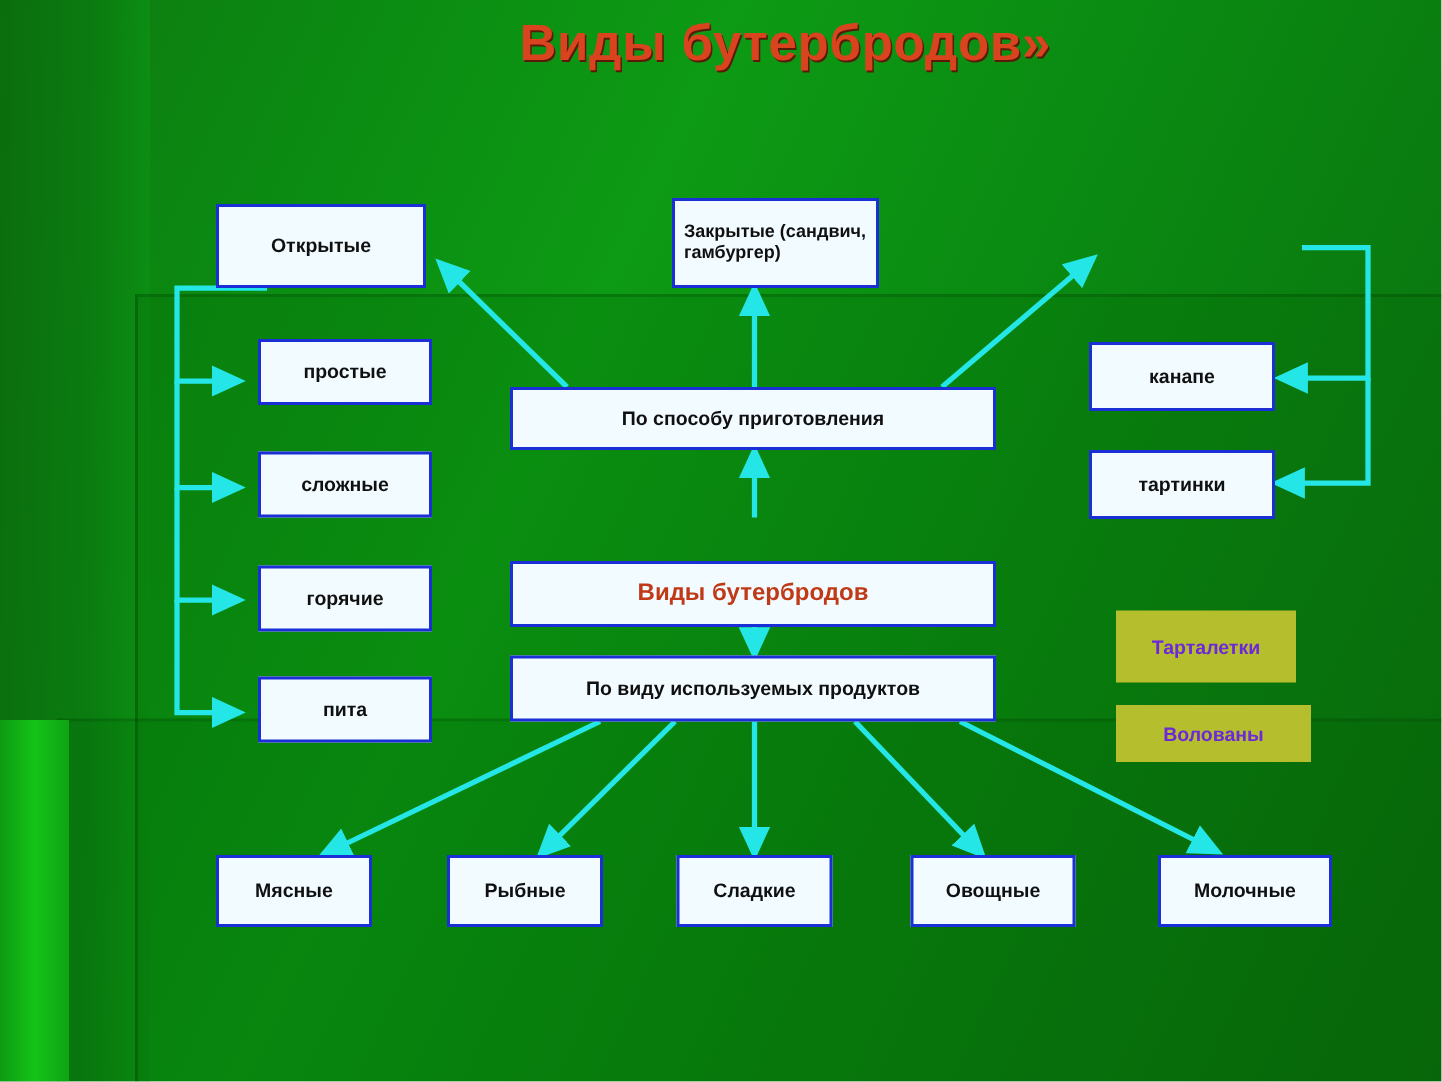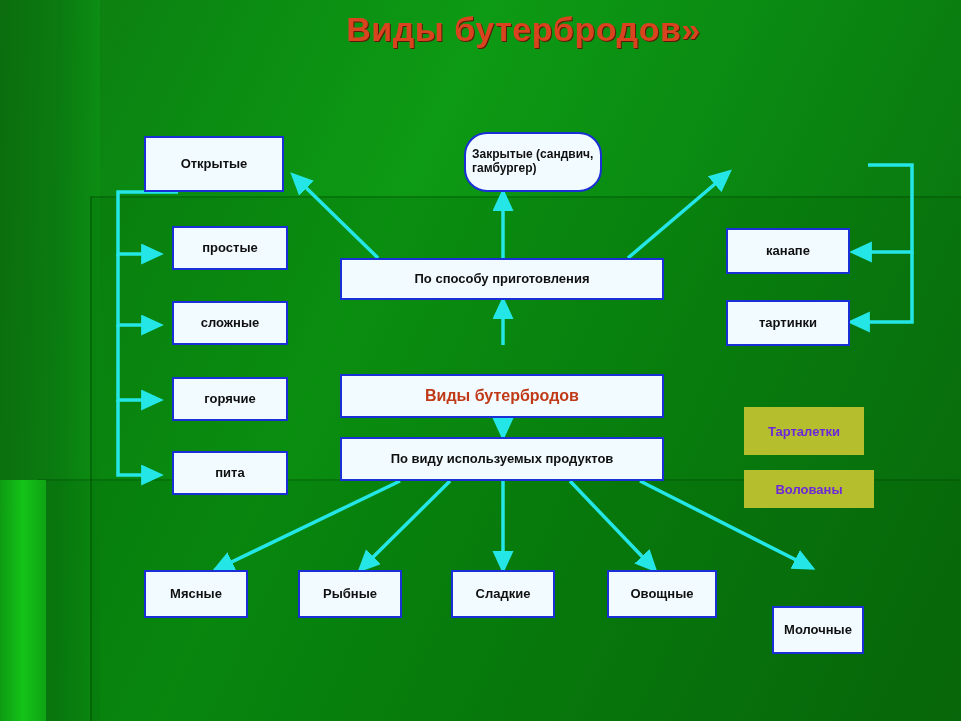--- a/index.html
+++ b/index.html
@@ -162,21 +162,21 @@
       <path d="M503,481 L503,570"></path>
       <path d="M570,481 L655,570"></path>
       <path d="M640,481 L812,568"></path>
     </g>
   </svg>
 
   <div class="node" style="left:144px; top:136px; width:140px; height:56px;">
     <span>Открытые</span>
   </div>
 
-  <div class="node small left-align" style="left:464px; top:132px; width:138px; height:60px;border-radius:23px;">
+  <div class="node small left-align" style="left:448px; top:132px; width:138px; height:60px;">
     <span>Закрытые (сандвич, гамбургер)</span>
   </div>
 
 
   <div class="node" style="left:172px; top:226px; width:116px; height:44px;">
     <span>простые</span>
   </div>
 
   <div class="node" style="left:172px; top:301px; width:116px; height:44px;">
     <span>сложные</span>
@@ -219,21 +219,21 @@
   </div>
 
   <div class="node" style="left:451px; top:570px; width:104px; height:48px;">
     <span>Сладкие</span>
   </div>
 
   <div class="node" style="left:607px; top:570px; width:110px; height:48px;">
     <span>Овощные</span>
   </div>
 
-  <div class="node" style="left:772px; top:570px; width:92px; height:48px;margin-top:36px;">
+  <div class="node" style="left:772px; top:570px; width:116px; height:48px;">
     <span>Молочные</span>
   </div>
 
   <div class="olive" style="left:744px; top:407px; width:120px; height:48px;">
     <span>Тарталетки</span>
   </div>
 
   <div class="olive" style="left:744px; top:470px; width:130px; height:38px;">
     <span>Волованы</span>
   </div>

